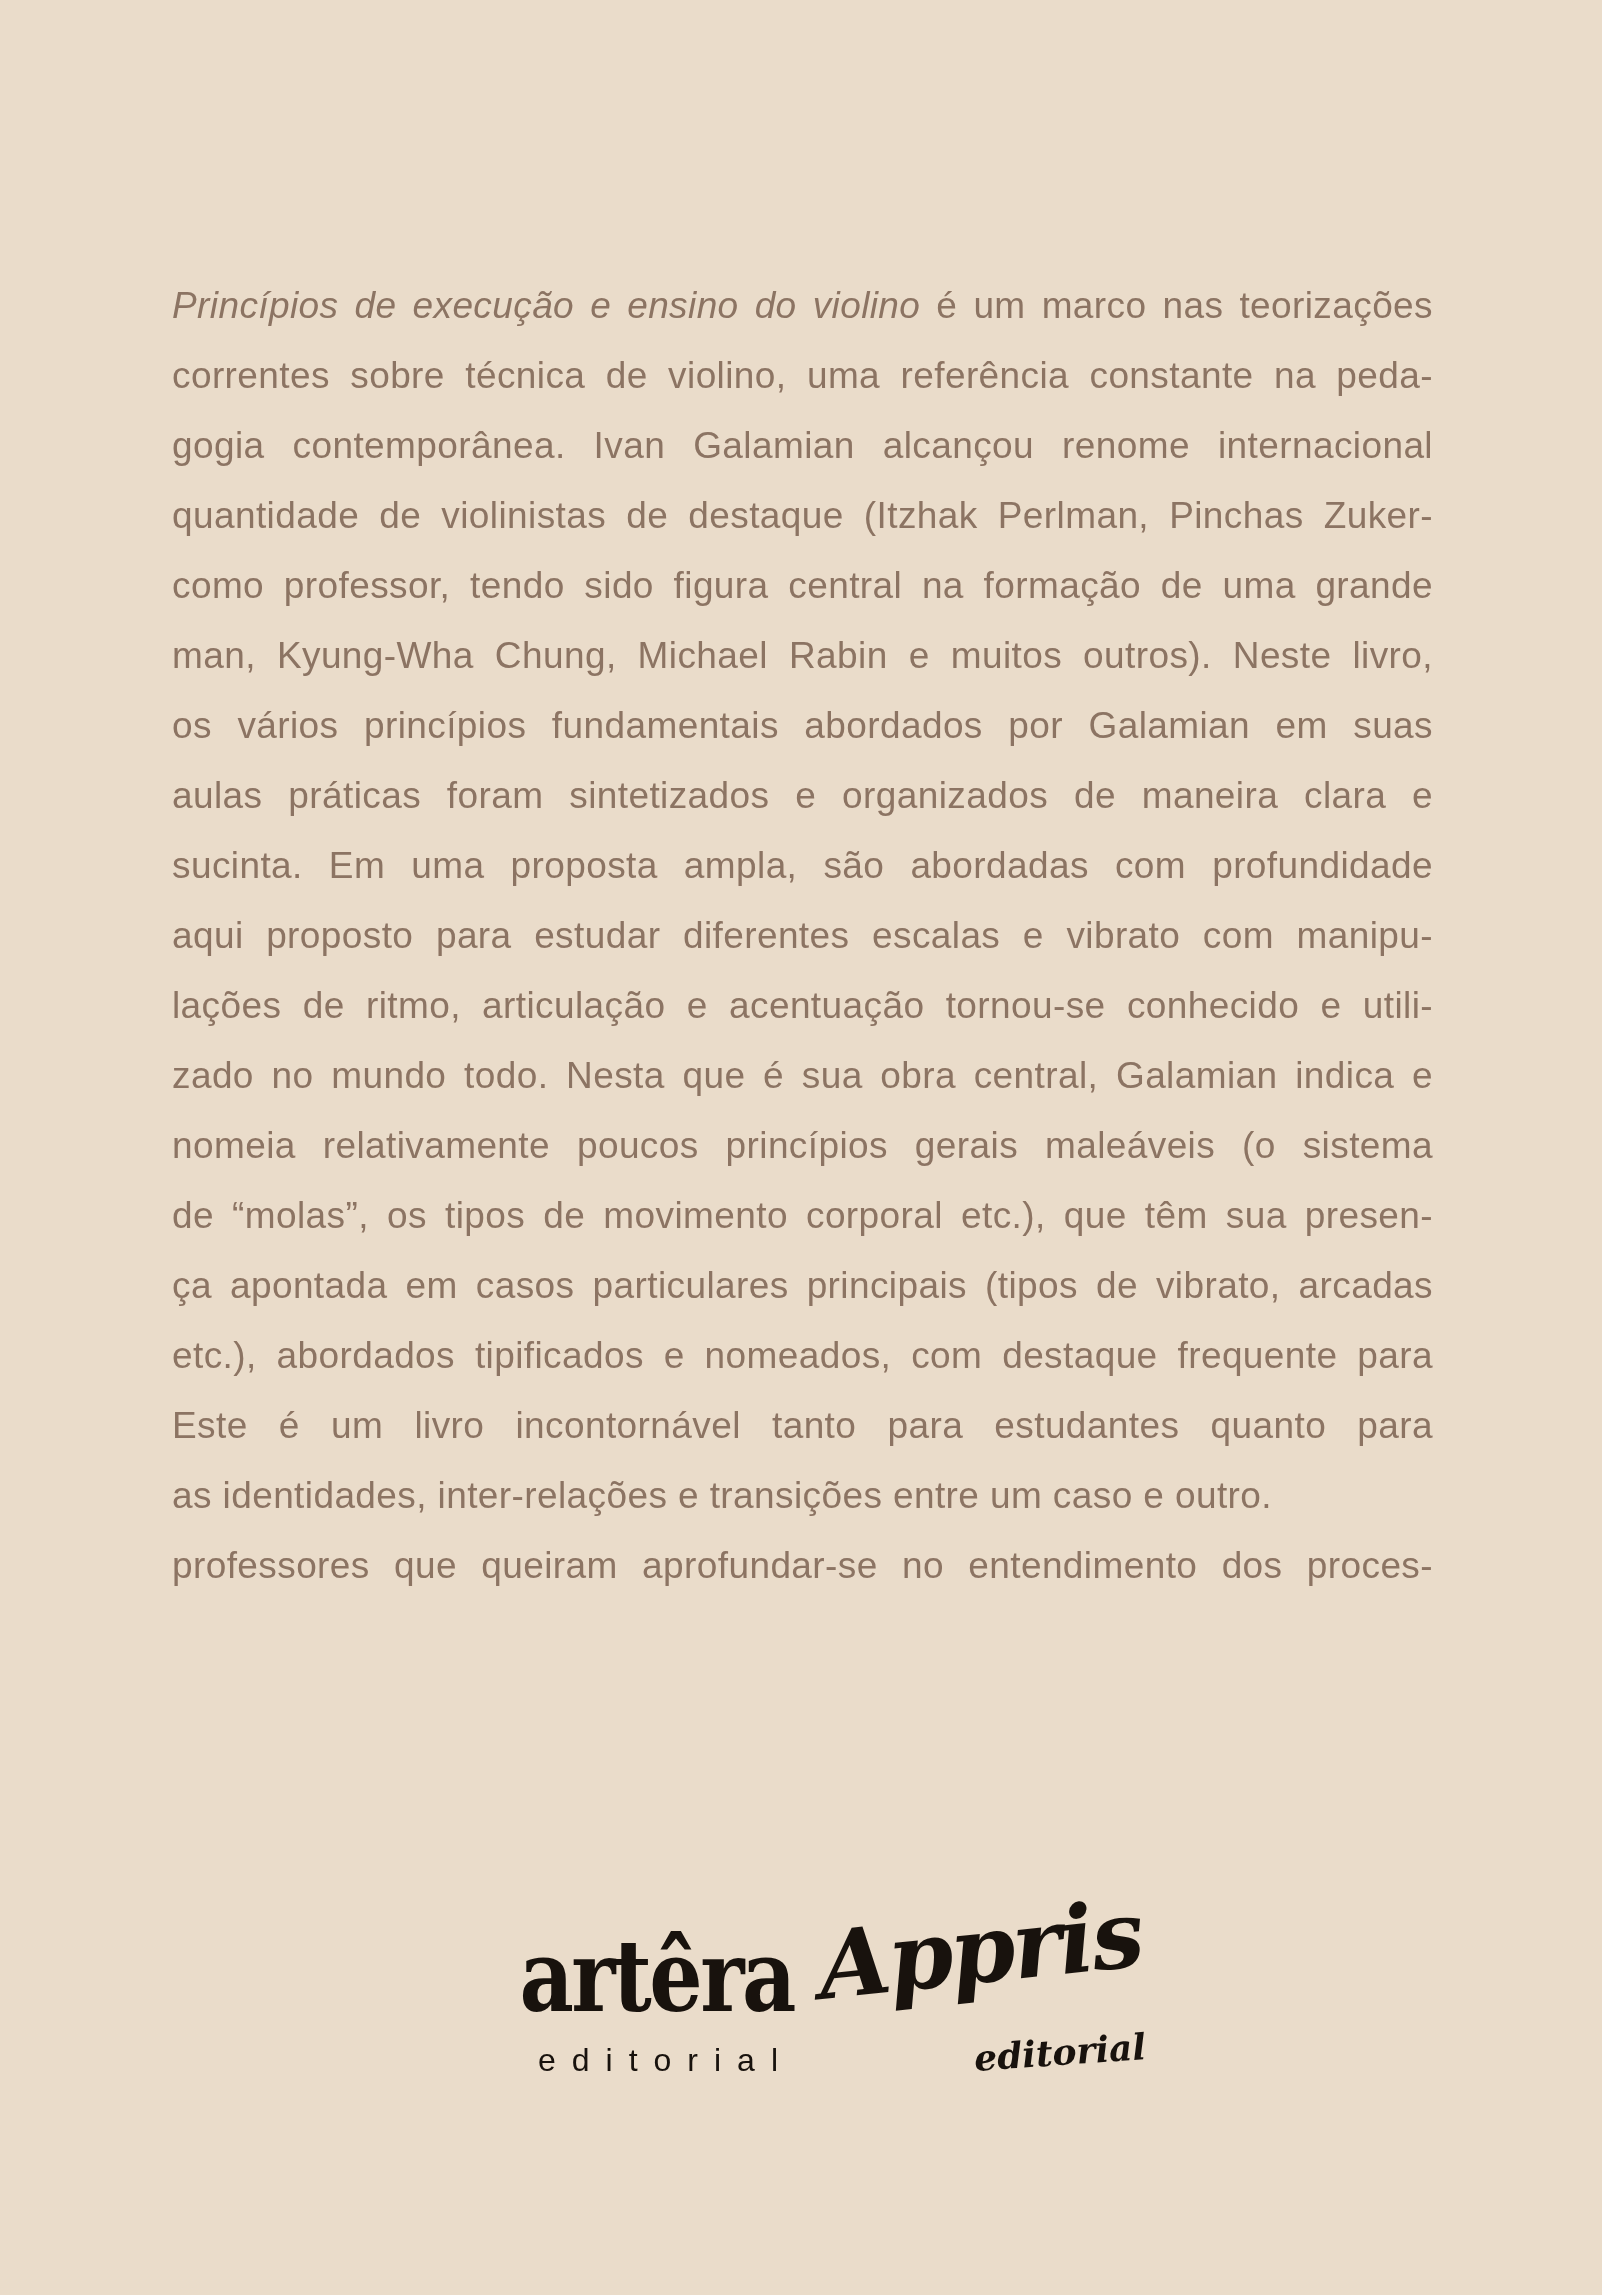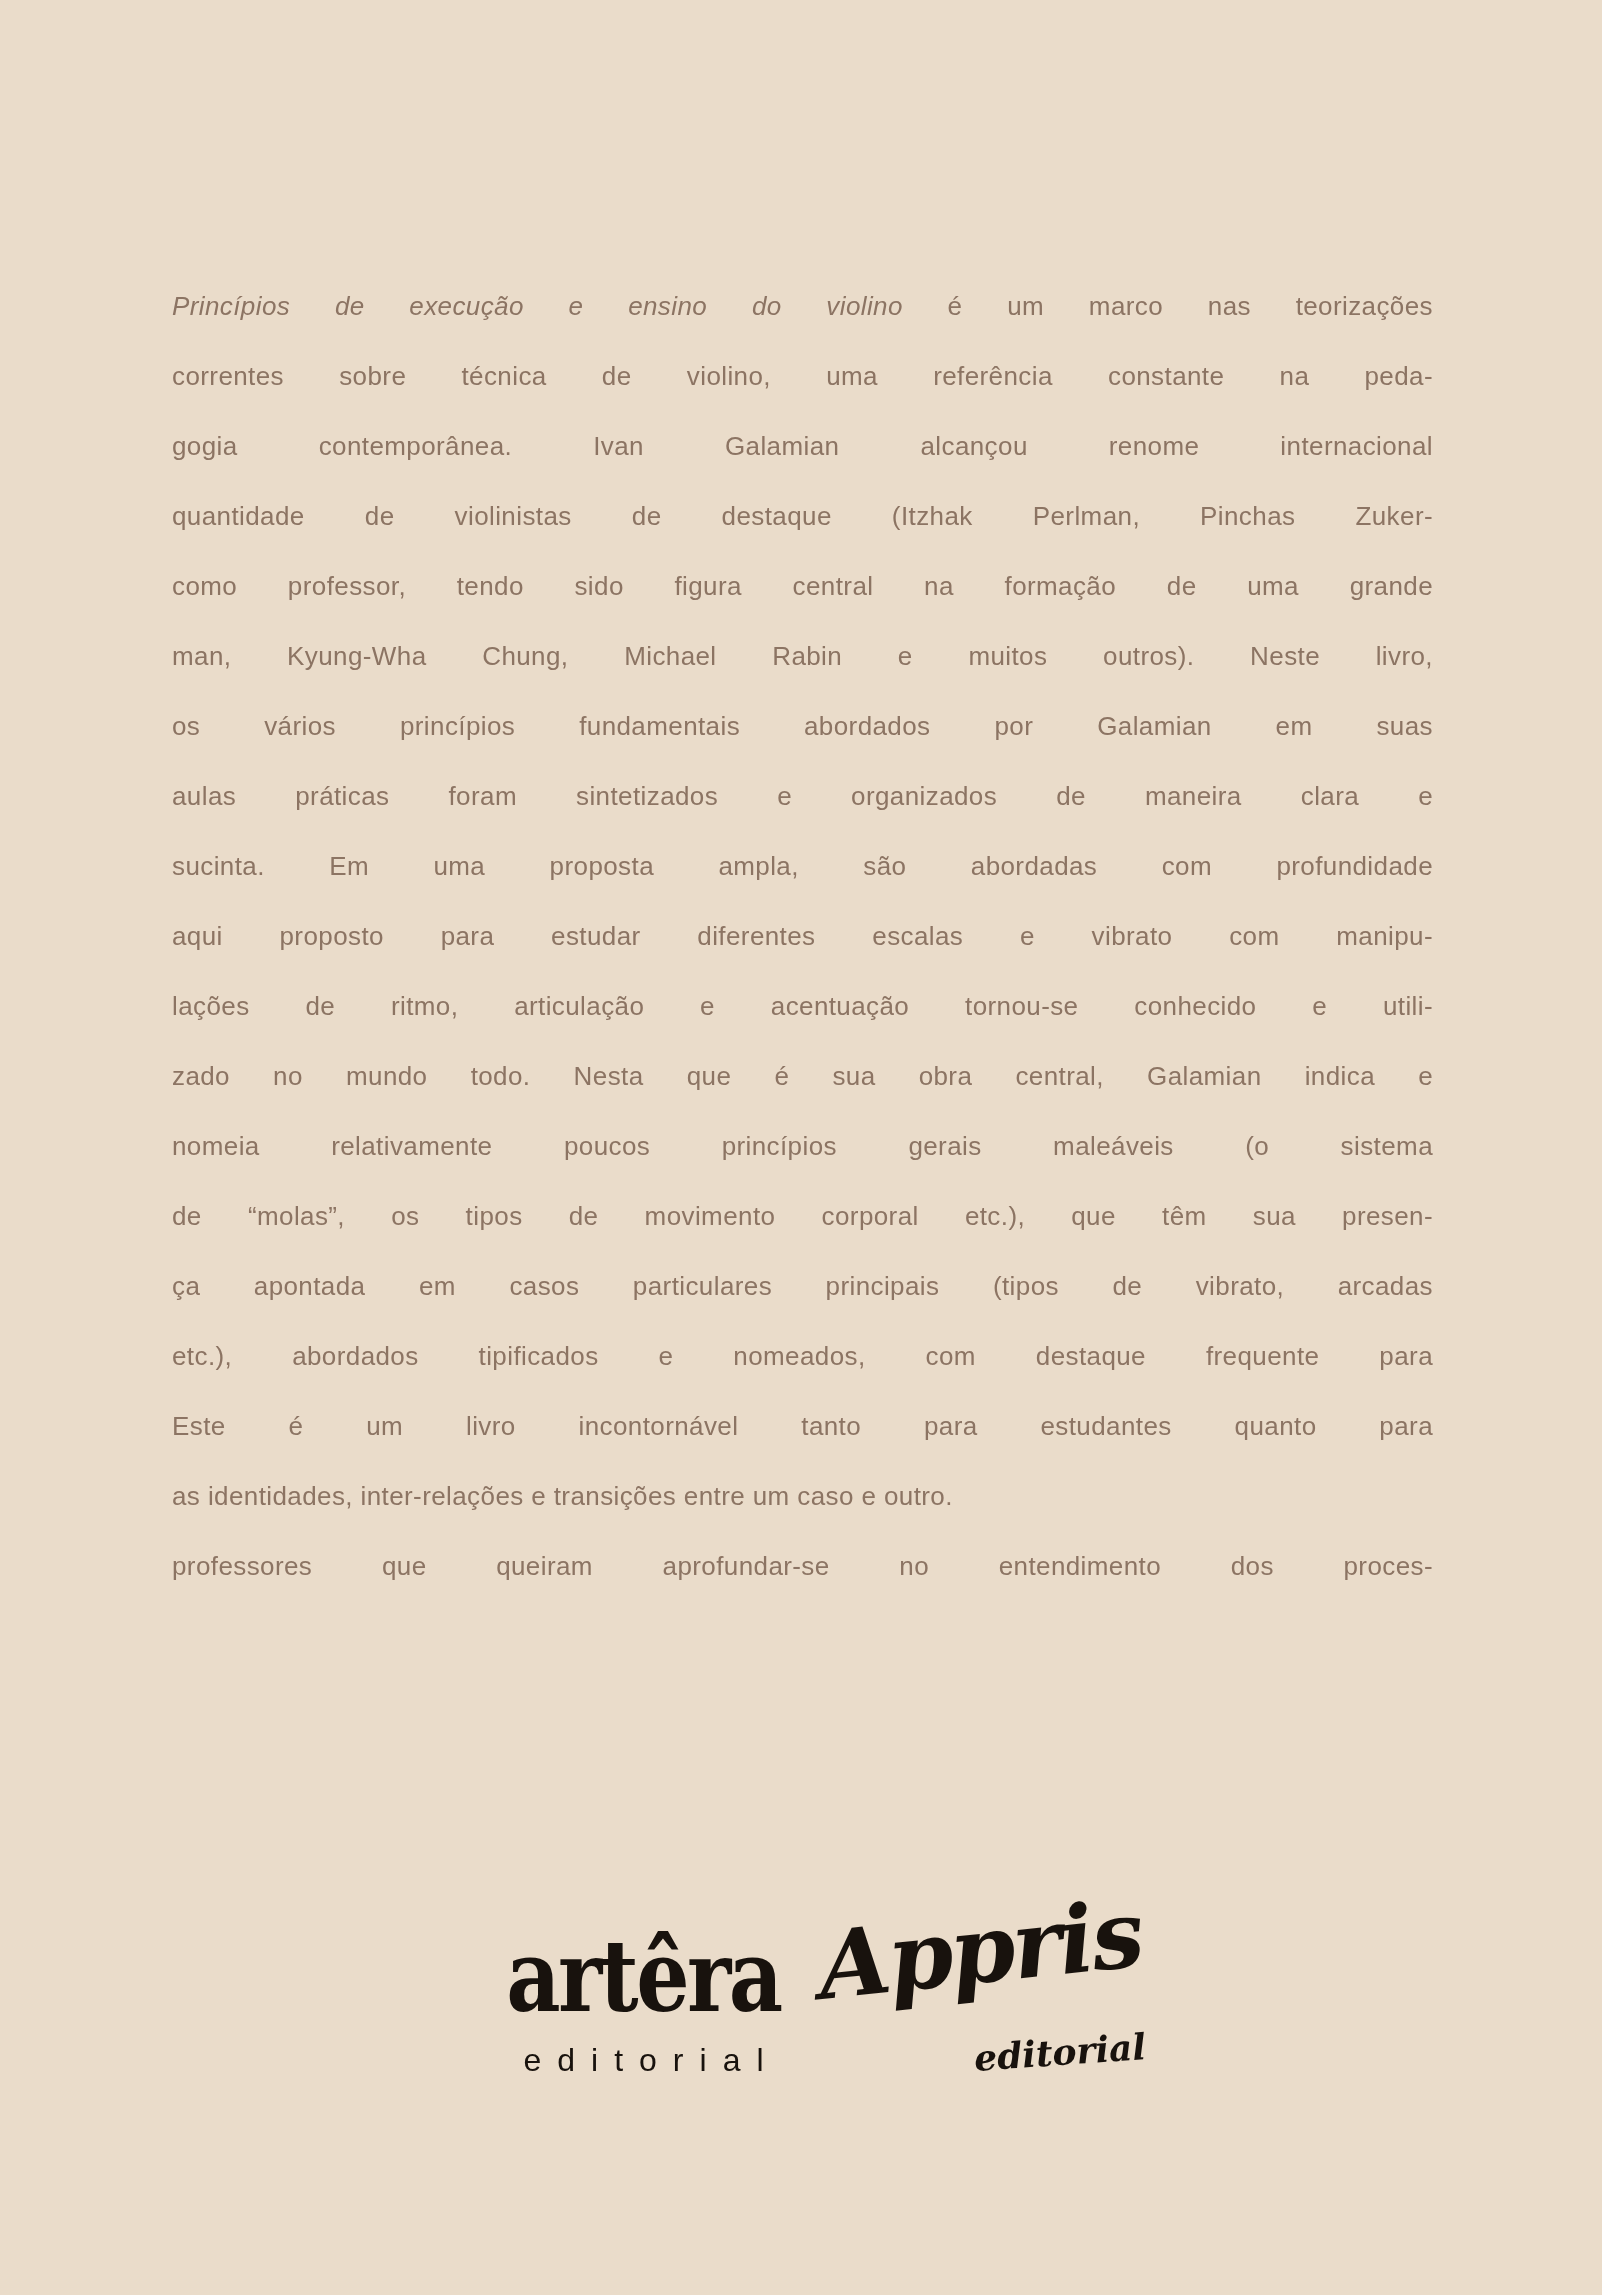--- a/index.html
+++ b/index.html
@@ -13,40 +13,40 @@
   }
   .text-block {
     position: absolute;
     left: 172px;
     top: 271px;
     width: 1261px;
   }
   .line {
     height: 70px;
     line-height: 70px;
-    font-size: 26px;
+    font-size: 37px;
     letter-spacing: 0.4px;
     color: #8c7463;
     text-align: justify;
     text-align-last: justify;
     white-space: nowrap;
   }
   .line.flush {
     text-align-last: left;
   }
   .book-title-italic {
     font-style: italic;
   }
   
   .artera {
     position: absolute;
     left: 493px;
     top: 1940px;
     width: 301px;
-    text-align: center;
+    text-align: right;
     color: #18120d;
   }
   .artera-word {
     font-family: "DejaVu Serif", serif;
     font-weight: 700;
     font-size: 84px;
     line-height: 90px;
     letter-spacing: -2.5px;
     transform: scaleY(1.18);
     transform-origin: 50% 100%;

